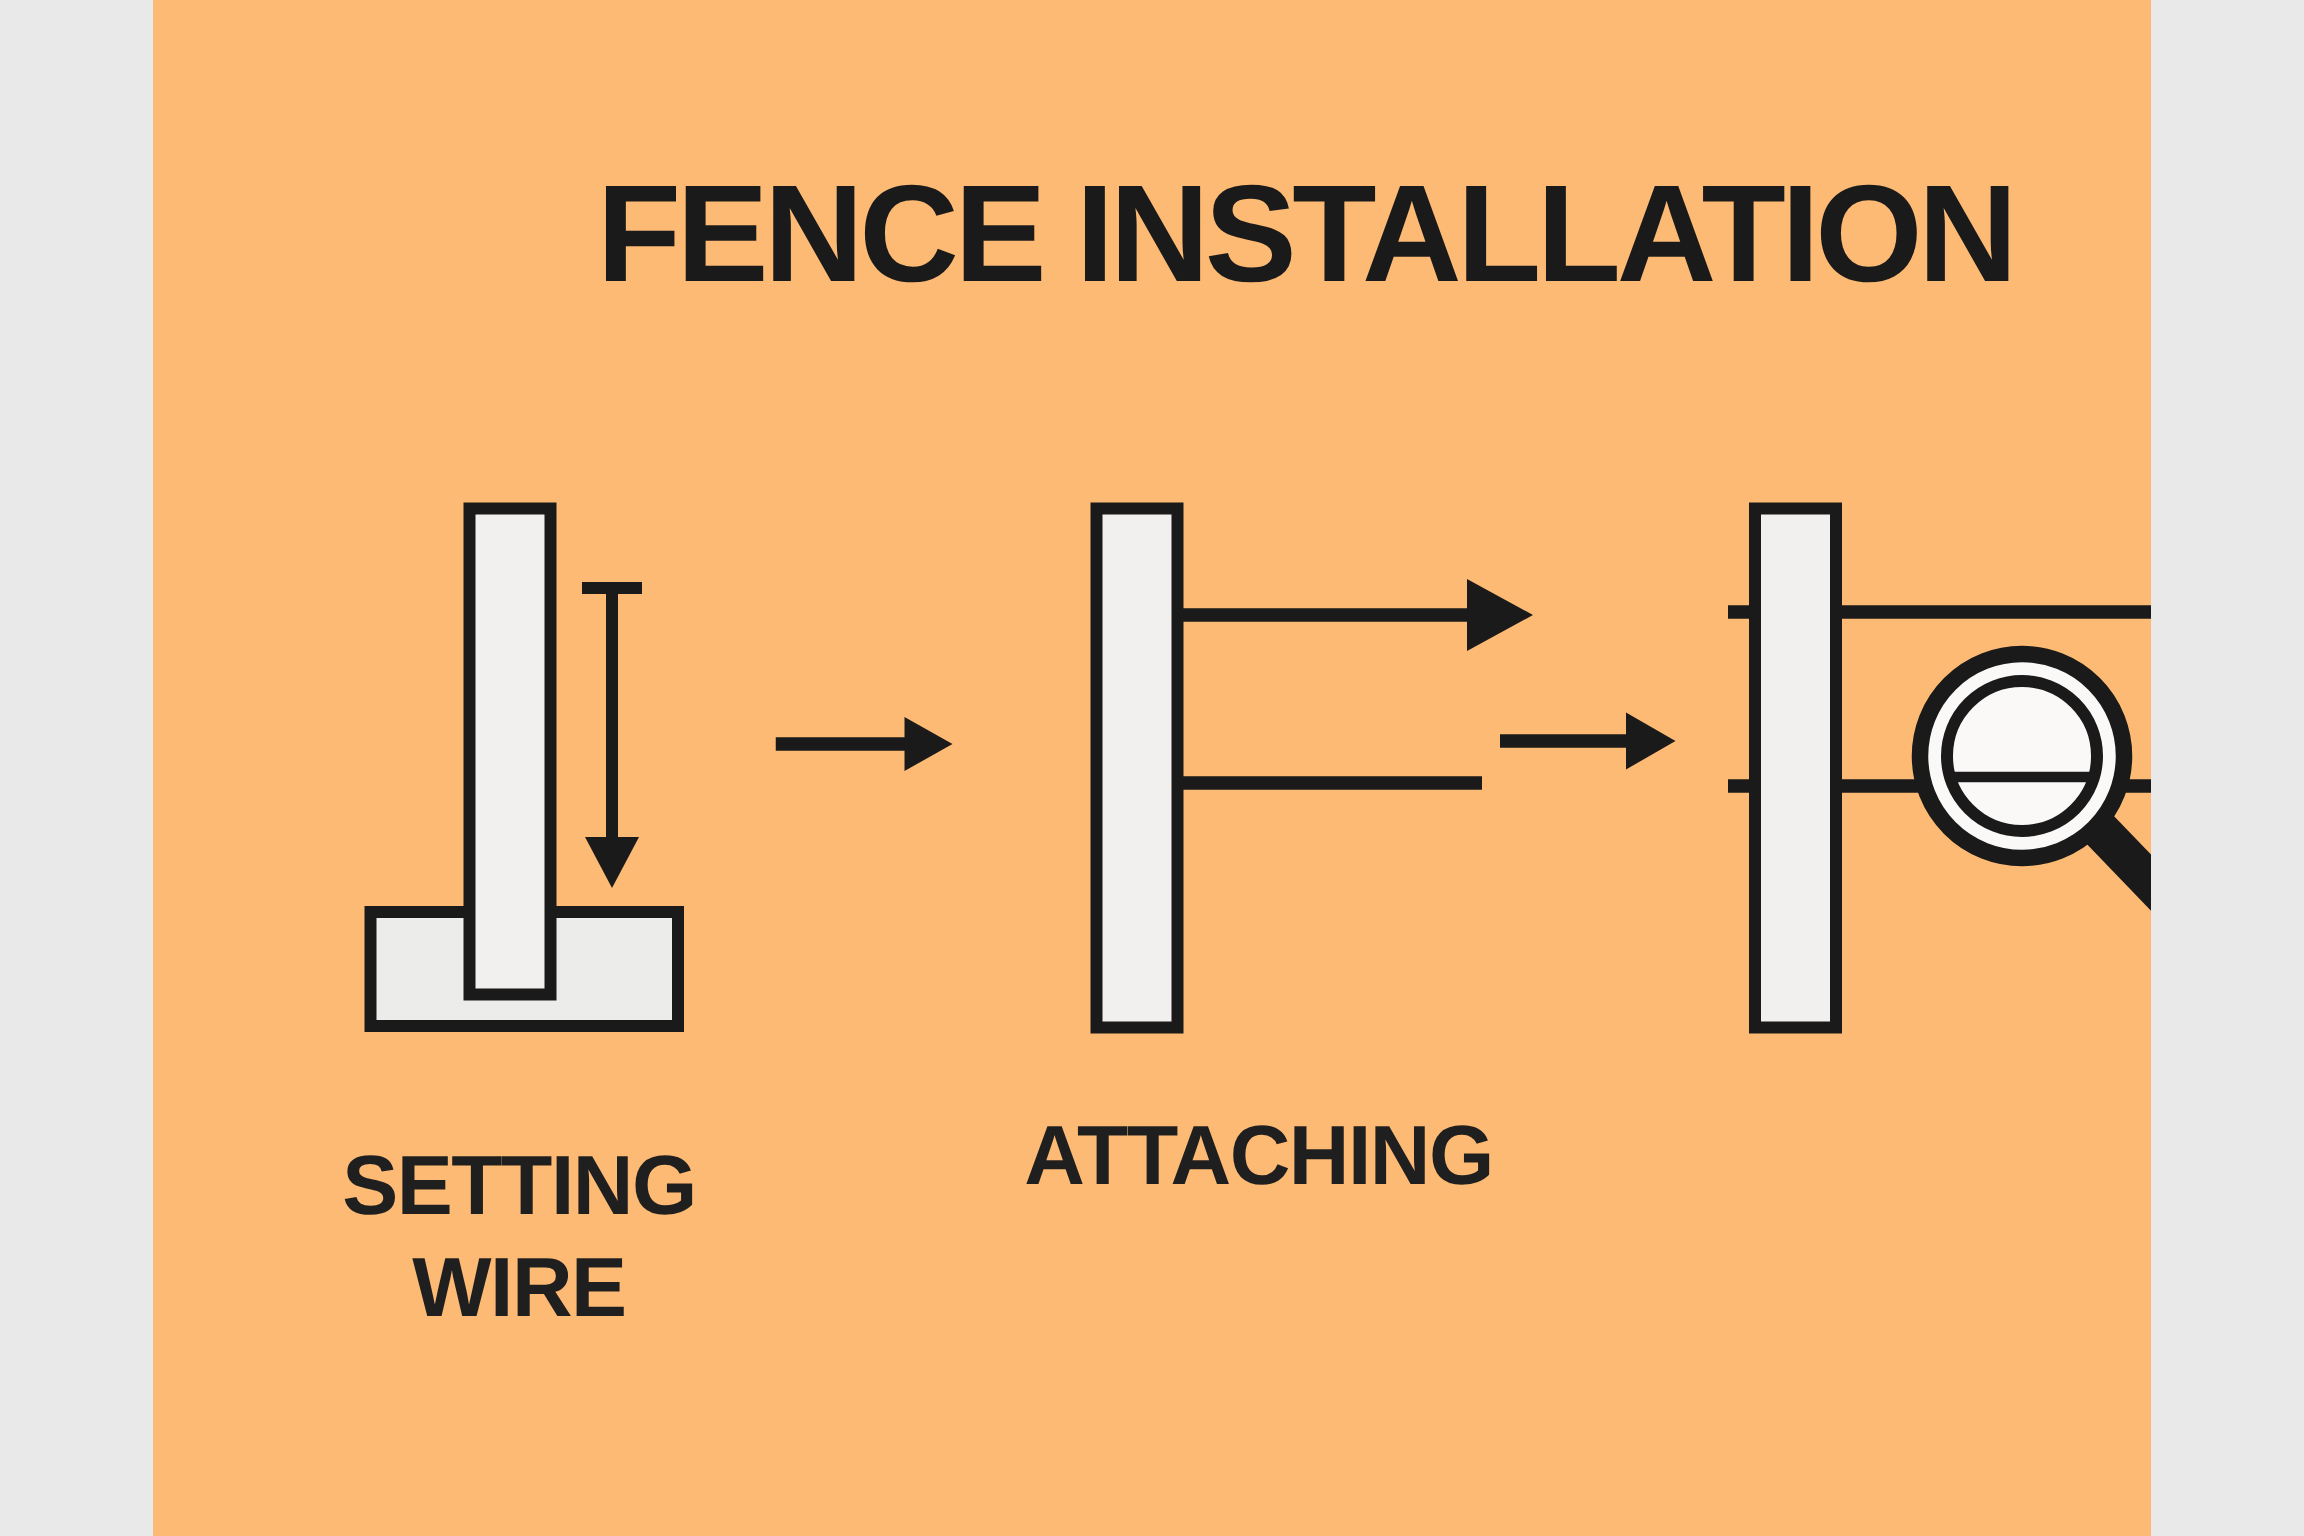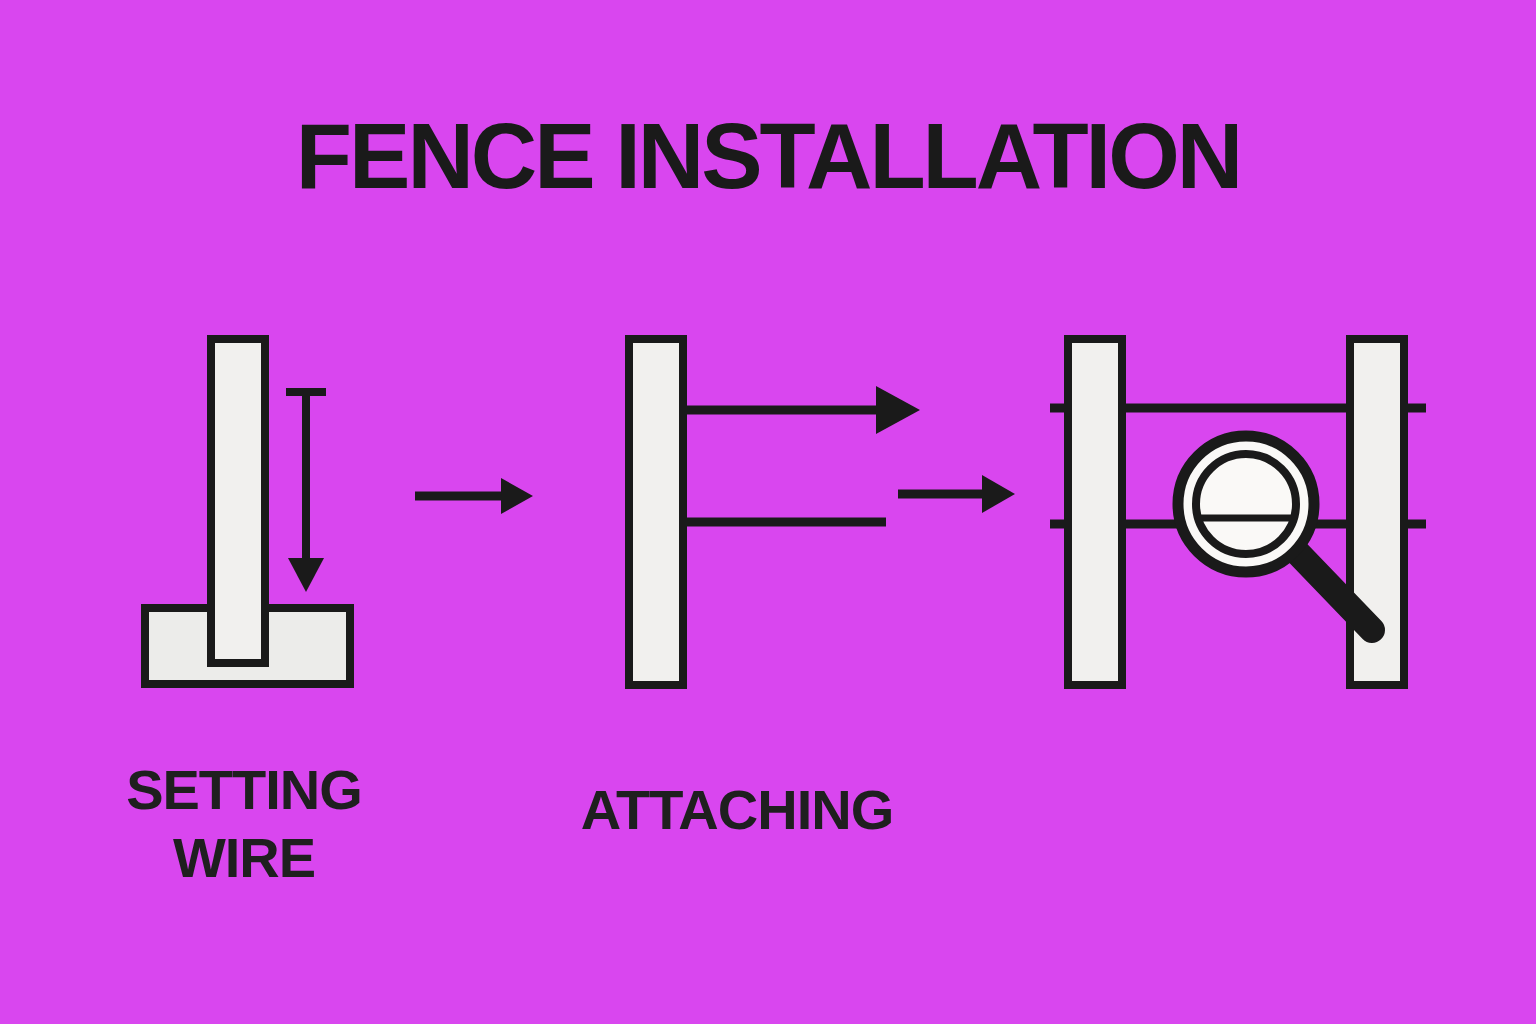--- a/index.html
+++ b/index.html
@@ -2,23 +2,23 @@
 <html><head>
 <meta charset="utf-8">
 <style>
   html, body {
     margin: 0;
     padding: 0;
     background: #e9e9e9;
   }
   .canvas {
     position: relative;
-    width: 1536px;
+    width: 1332px;
     height: 1024px;
-    background: #d946ef;
+    background: #fdba74;
     overflow: hidden;
     font-family: "Liberation Sans", sans-serif;
     color: #1a1a1a;
     margin: 0 auto;
   }
   .title {
     position: absolute;
     top: 104px;
     left: 0;
     width: 1536px;
@@ -42,21 +42,21 @@
     color: #1f1f1f;
     white-space: nowrap;
   }
   .step-label .line {
     display: block;
   }
   .step-label .line:empty {
     display: none;
   }
   #label-step-1 { left: 84px;  width: 320px; margin-top: 20px; }
-  #label-step-2 { left: 547px; width: 380px; margin-top: 40px; }
+  #label-step-2 { left: 547px; width: 380px; }
   #label-step-3 { left: 1044px; width: 380px; }
 </style>
 </head>
 <body>
 
 <div class="canvas">
 
   <div class="title">FENCE INSTALLATION</div>
 
   <svg class="icon-abs" style="left:140px; top:334px;" width="215" height="356" viewBox="0 0 215 356">

